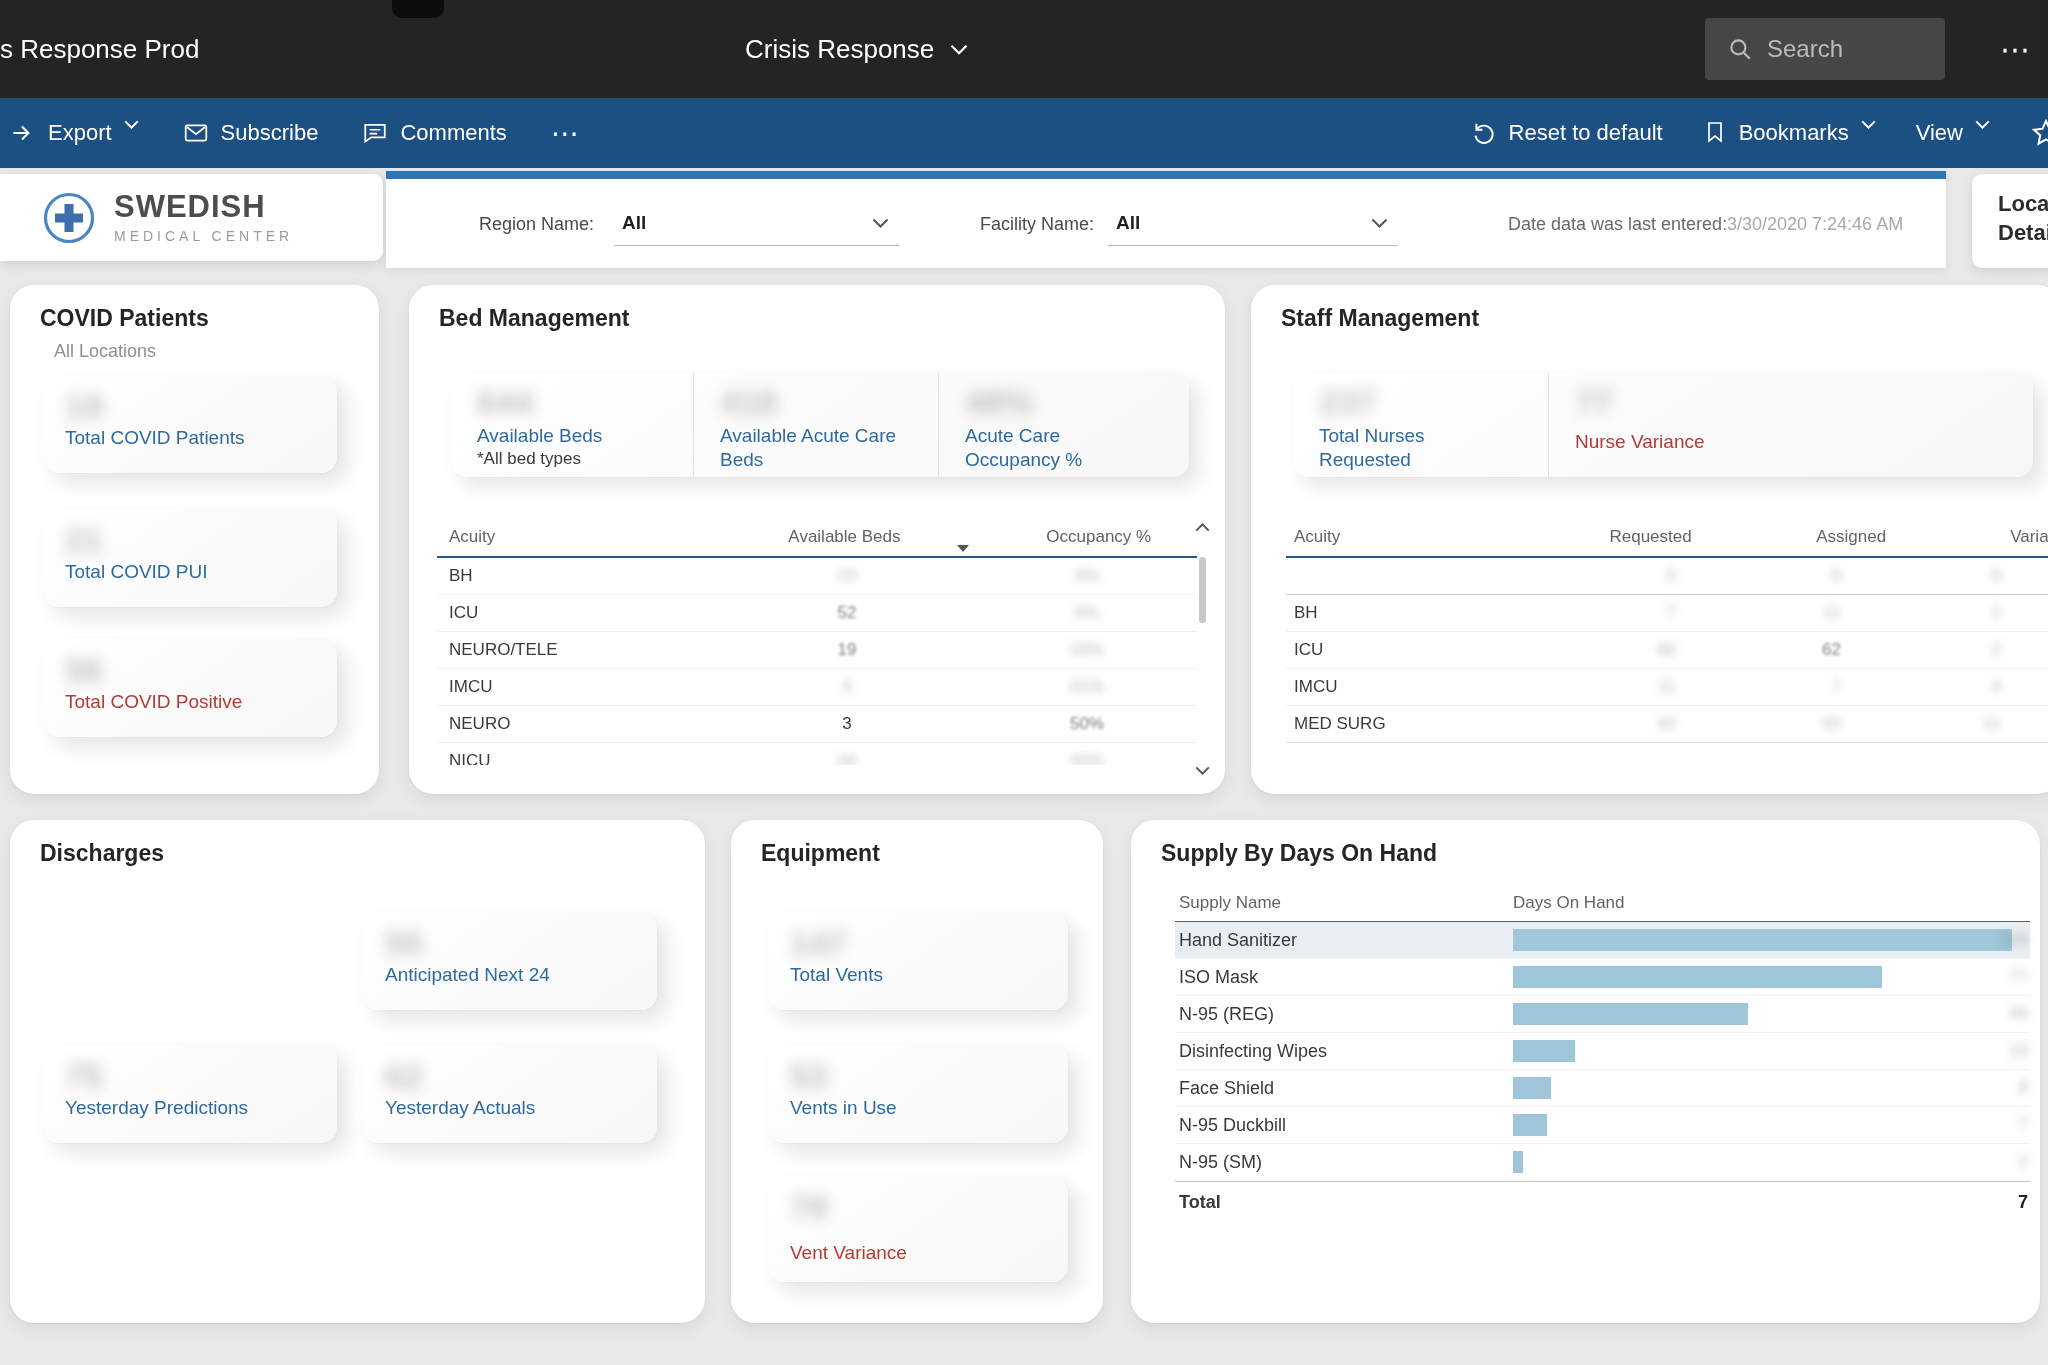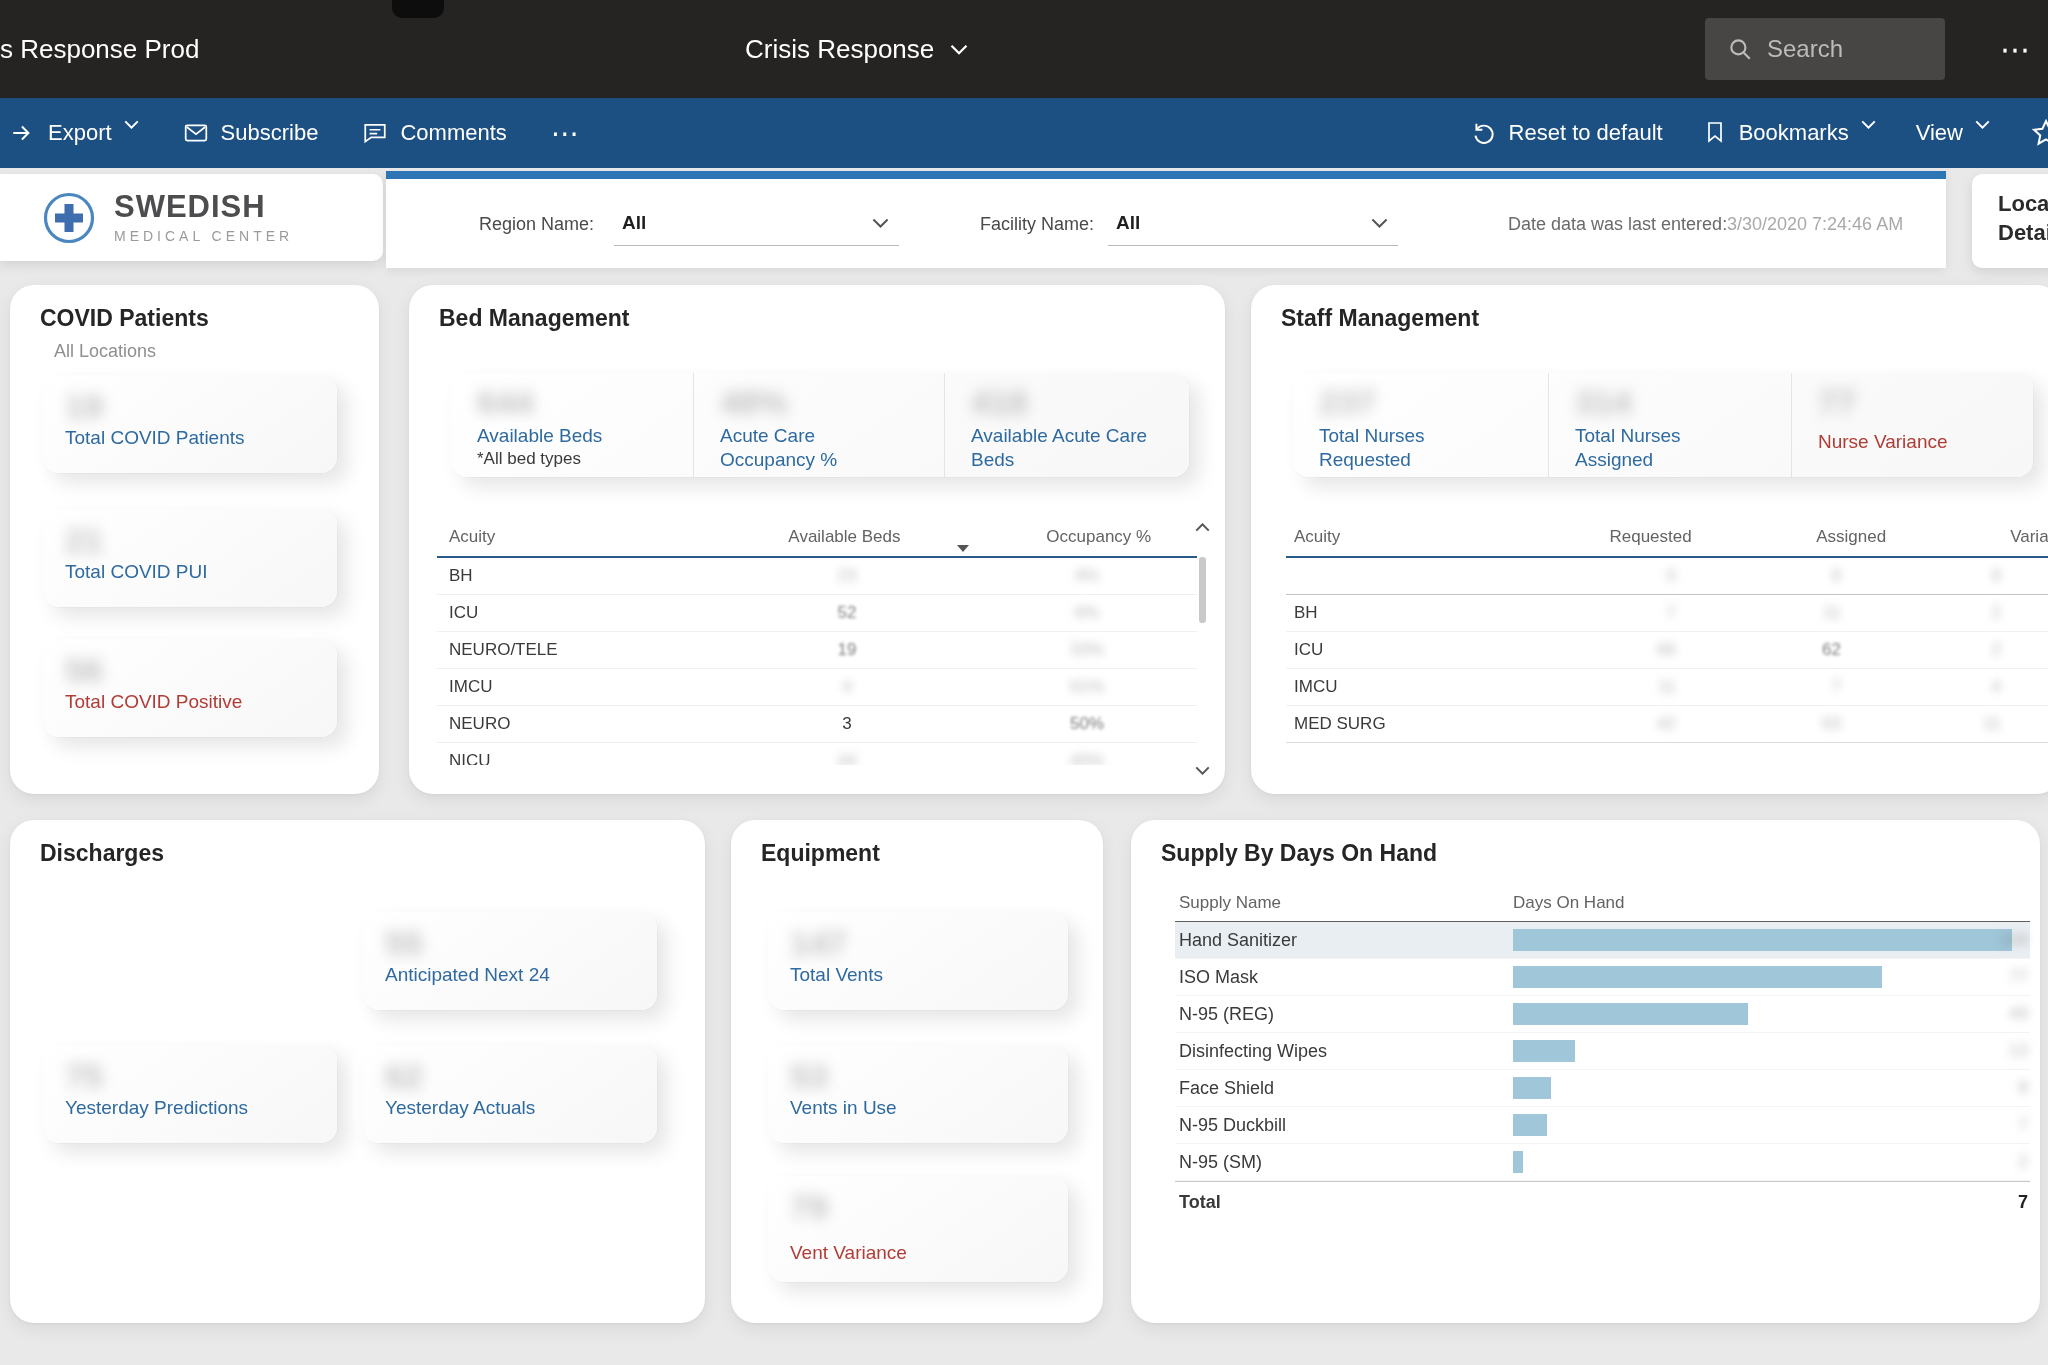--- a/index.html
+++ b/index.html
@@ -266,27 +266,27 @@
 
 <div class="card" style="left:409px; top:285px; width:816px; height:509px;">
   <div class="card-title">Bed Management</div>
 
   <div class="kpi-strip" style="left:42px; top:88px; width:738px; height:104px;">
     <div class="kpi-col" style="width:242px;">
       <div class="num num-blur">644</div>
       <div class="lbl" style="margin-top:2px;">Available Beds</div>
       <div class="sub">*All bed types</div>
     </div>
+    <div class="kpi-col" style="width:245px;">
+      <div class="num num-blur">418</div>
+      <div class="lbl" style="margin-top:2px; width:180px;">Available Acute Care Beds</div>
+    </div>
     <div class="kpi-col" style="width:251px;">
       <div class="num num-blur">48%</div>
       <div class="lbl" style="margin-top:2px; width:190px;">Acute Care Occupancy %</div>
-    </div>
-    <div class="kpi-col" style="width:245px;">
-      <div class="num num-blur">418</div>
-      <div class="lbl" style="margin-top:2px; width:180px;">Available Acute Care Beds</div>
     </div>
   </div>
 
   <div class="tbl" style="left:28px; top:233px; width:760px;">
     <div class="thead">
       <div class="bed-c1">Acuity</div>
       <div class="bed-c2">Available Beds</div>
       <div class="bed-c3">Occupancy %</div>
       <div class="sort-caret"></div>
     </div>
@@ -340,24 +340,20 @@
 </div>
 
 <div class="card" style="left:1251px; top:285px; width:810px; height:509px;">
   <div class="card-title">Staff Management</div>
 
   <div class="kpi-strip" style="left:42px; top:88px; width:740px; height:104px;">
     <div class="kpi-col" style="width:255px;">
       <div class="num num-blur">237</div>
       <div class="lbl" style="margin-top:2px; width:170px;">Total Nurses Requested</div>
     </div>
-    <div class="kpi-col" style="width:243px;">
-      <div class="num num-blur">314</div>
-      <div class="lbl" style="margin-top:2px; width:170px;">Total Nurses Assigned</div>
-    </div>
     <div class="kpi-col" style="width:242px;">
       <div class="num num-blur">77</div>
       <div class="lbl red" style="margin-top:8px;">Nurse Variance</div>
     </div>
   </div>
 
   <div class="tbl" style="left:35px; top:233px; width:790px;">
     <div class="thead">
       <div class="staff-c1">Acuity</div>
       <div class="staff-c2">Requested</div>

